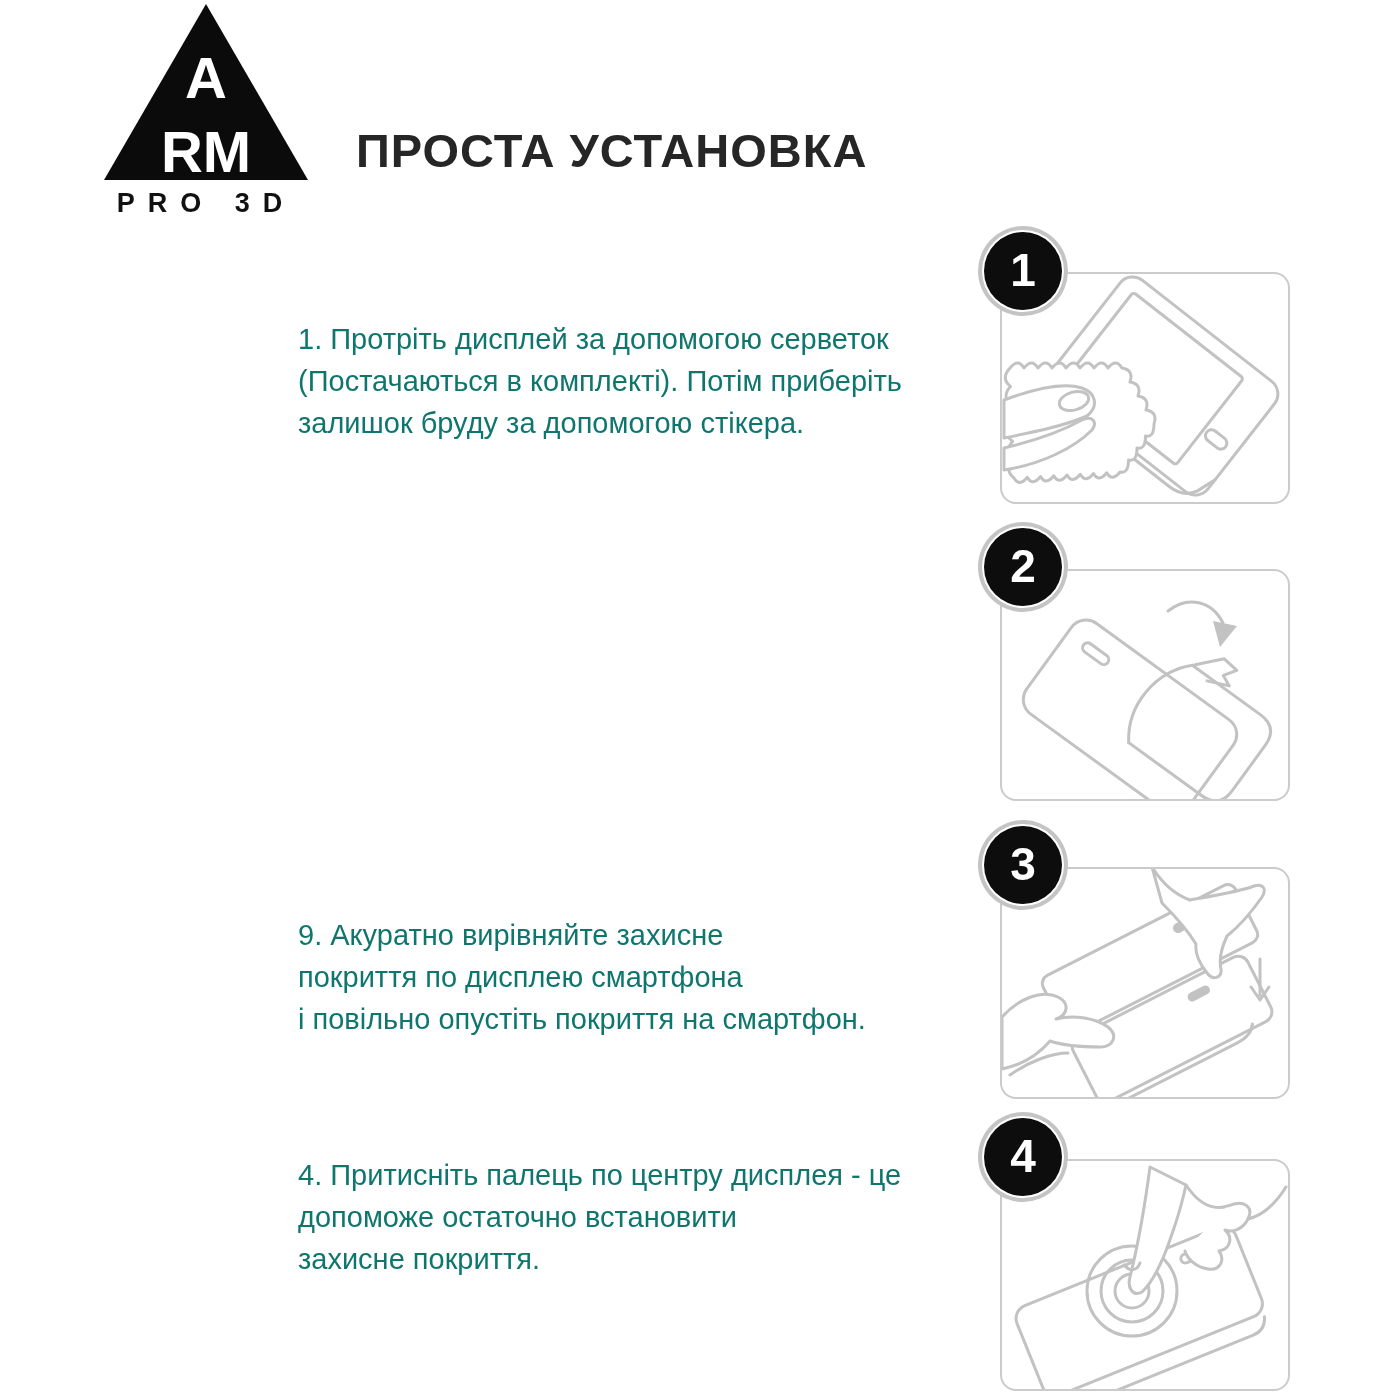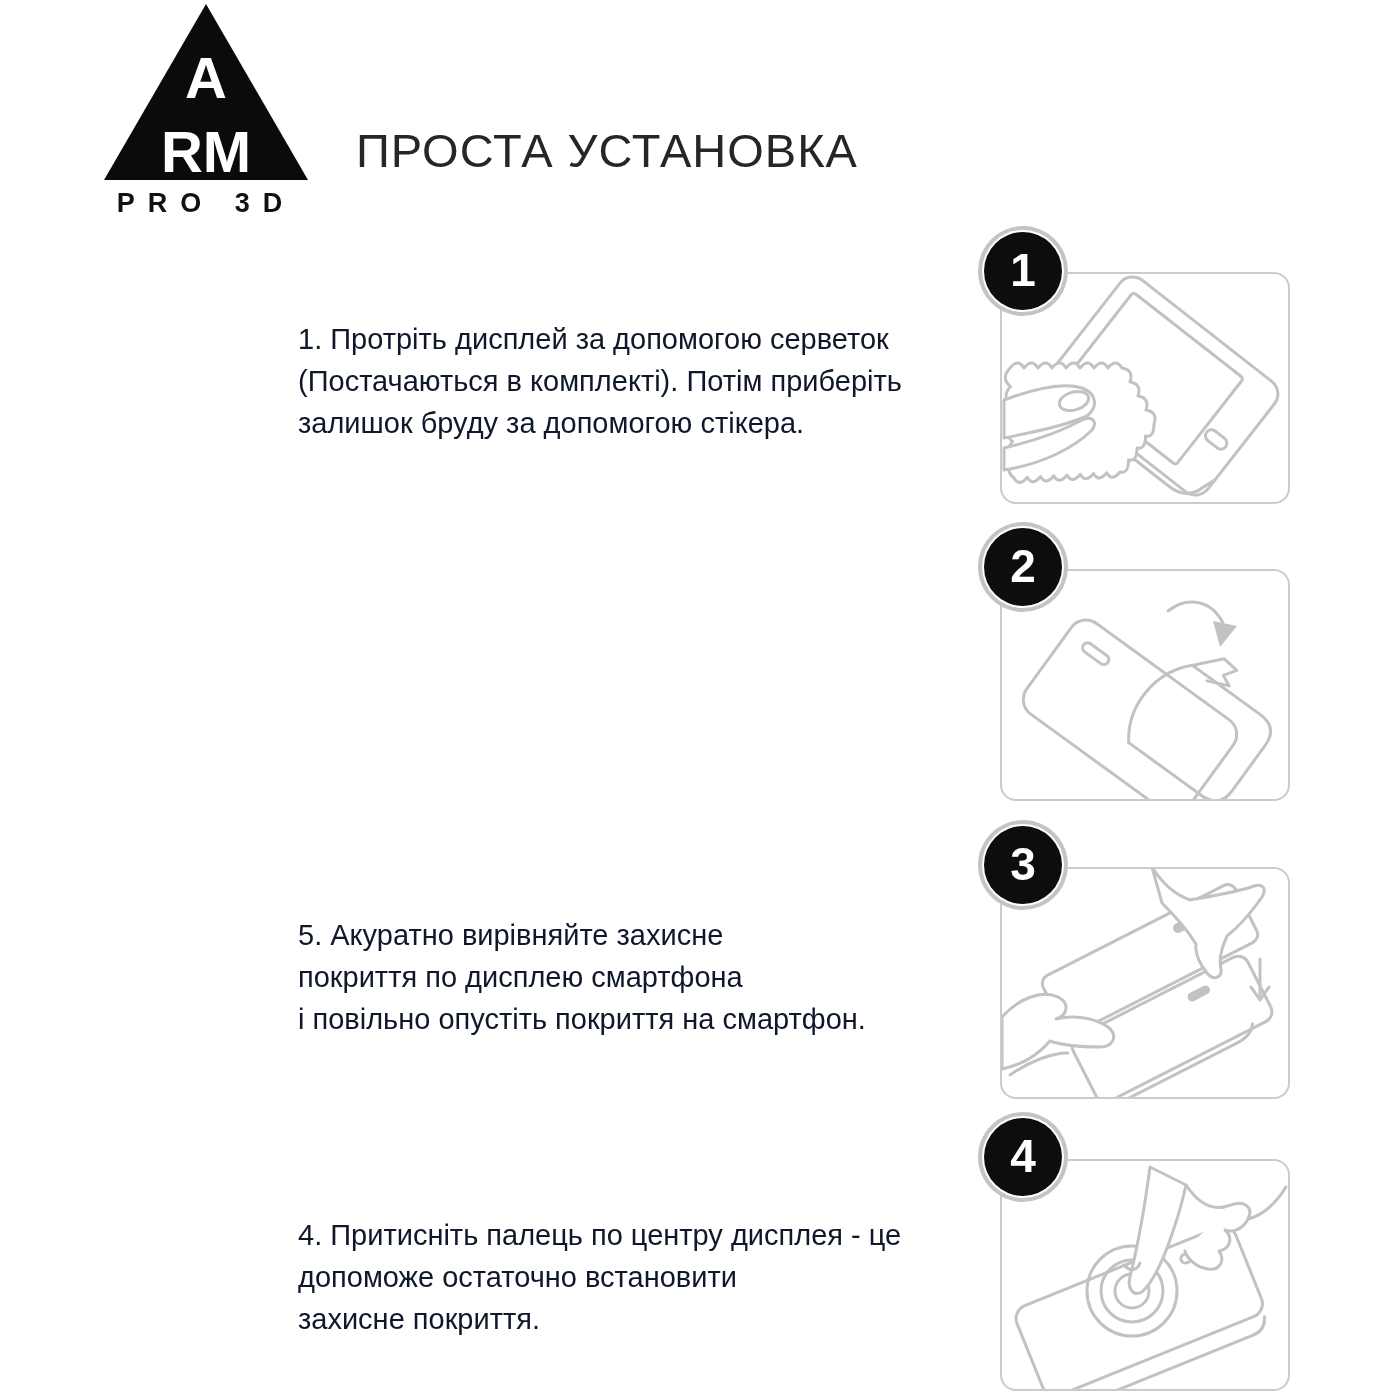--- a/index.html
+++ b/index.html
@@ -5,28 +5,28 @@
   html,body{margin:0;padding:0;background:#fff;}
   .page{
     position:relative;width:1400px;height:1400px;background:#ffffff;overflow:hidden;
     font-family:"Liberation Sans", sans-serif;
   }
   
   .logo{position:absolute;left:100px;top:2px;width:212px;height:216px;}
   
   .title{
     position:absolute;left:356px;top:92px;
-    font-size:47px;font-weight:400;letter-spacing:1px;color:#262626;white-space:nowrap;
+    font-size:47px;font-weight:700;letter-spacing:1px;color:#262626;white-space:nowrap;
   }
   
   .step-text{
     position:absolute;left:298px;width:690px;margin:0;
-    font-size:29px;line-height:42px;color:#0f172a;white-space:pre-line;
+    font-size:29px;line-height:42px;color:#0f766e;white-space:pre-line;
   }
-  .t1{top:318px;} .t2{top:658px;} .t3{top:914px;} .t4{top:1214px;}
+  .t1{top:318px;} .t2{top:658px;} .t3{top:914px;} .t4{top:1154px;}
   
   .fig{
     position:absolute;left:1000px;width:290px;height:232px;margin:0;
     border:2px solid #cbcbcb;border-radius:16px;box-sizing:border-box;
     background:#fff;overflow:hidden;
   }
   .f1{top:272px;} .f2{top:569px;} .f3{top:867px;} .f4{top:1159px;}
   .fig svg{position:absolute;left:0;top:0;}
   
   .badge{
@@ -50,21 +50,21 @@
     <text x="106" y="96" text-anchor="middle" font-family="Liberation Sans, sans-serif" font-size="58" font-weight="bold" fill="#ffffff">A</text>
     <text x="106" y="170" text-anchor="middle" font-family="Liberation Sans, sans-serif" font-size="58" font-weight="bold" fill="#ffffff">RM</text>
     <text x="106" y="210" text-anchor="middle" font-family="Liberation Sans, sans-serif" font-size="27" font-weight="600" letter-spacing="13" fill="#111111">PRO 3D</text>
   </svg>
 
   <h1 class="title">ПРОСТА УСТАНОВКА</h1>
 
   <p class="step-text t1">1. Протріть дисплей за допомогою серветок
 (Постачаються в комплекті). Потім приберіть
 залишок бруду за допомогою стікера.</p>
-  <p class="step-text t3">5. Акуратно вирівняйте захисне
+  <p class="step-text t3">9. Акуратно вирівняйте захисне
 покриття по дисплею смартфона
 і повільно опустіть покриття на смартфон.</p>
   <p class="step-text t4">4. Притисніть палець по центру дисплея - це
 допоможе остаточно встановити
 захисне покриття.</p>
 
   <figure class="fig f1">
     <svg width="286" height="228" viewBox="0 0 286 228">
       <g stroke="#c2c2c2" stroke-width="3" fill="none" stroke-linecap="round" stroke-linejoin="round">
         <g transform="translate(162,112) rotate(38)">

